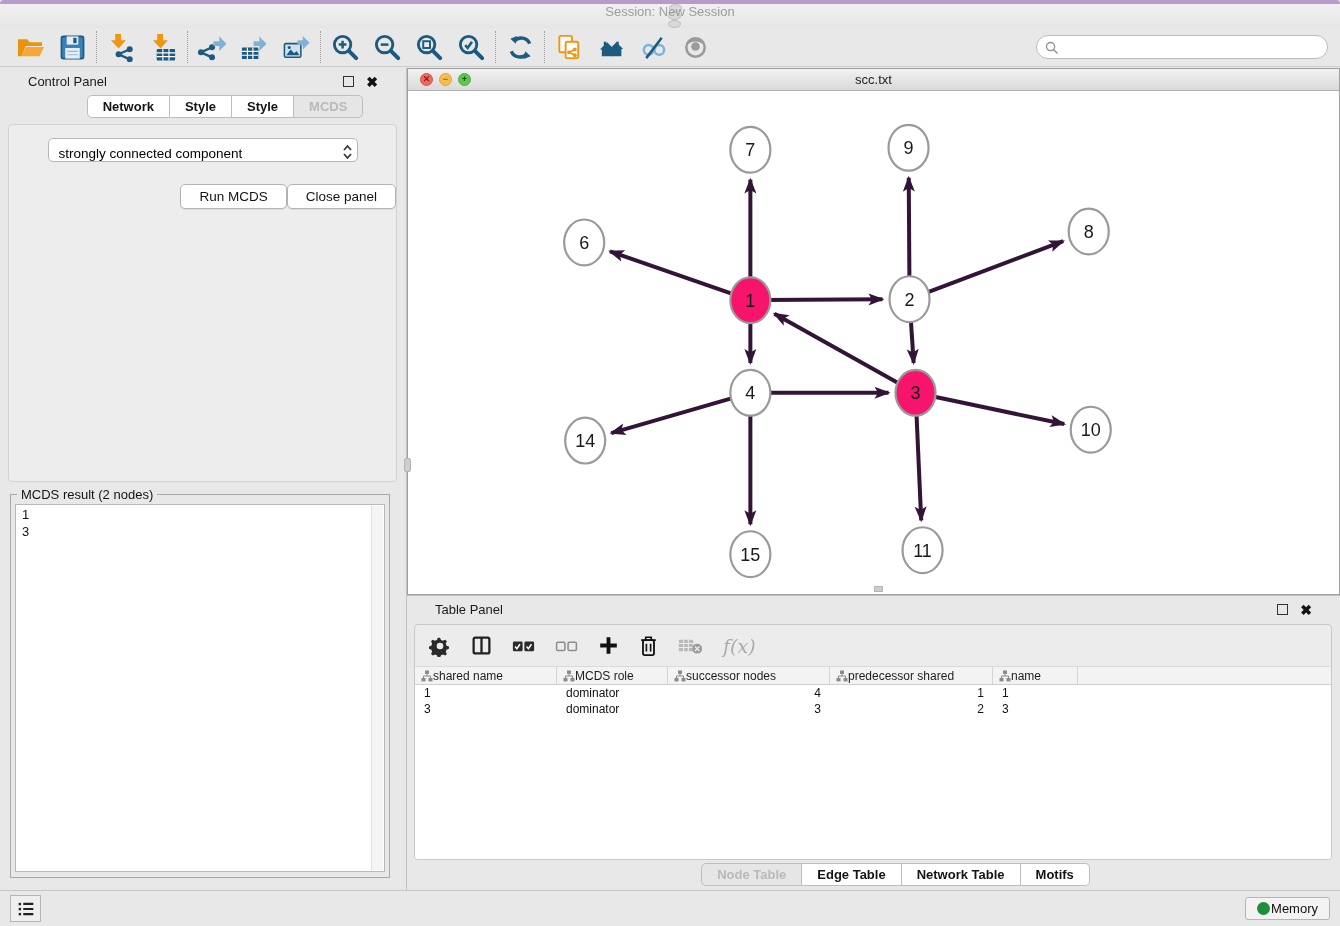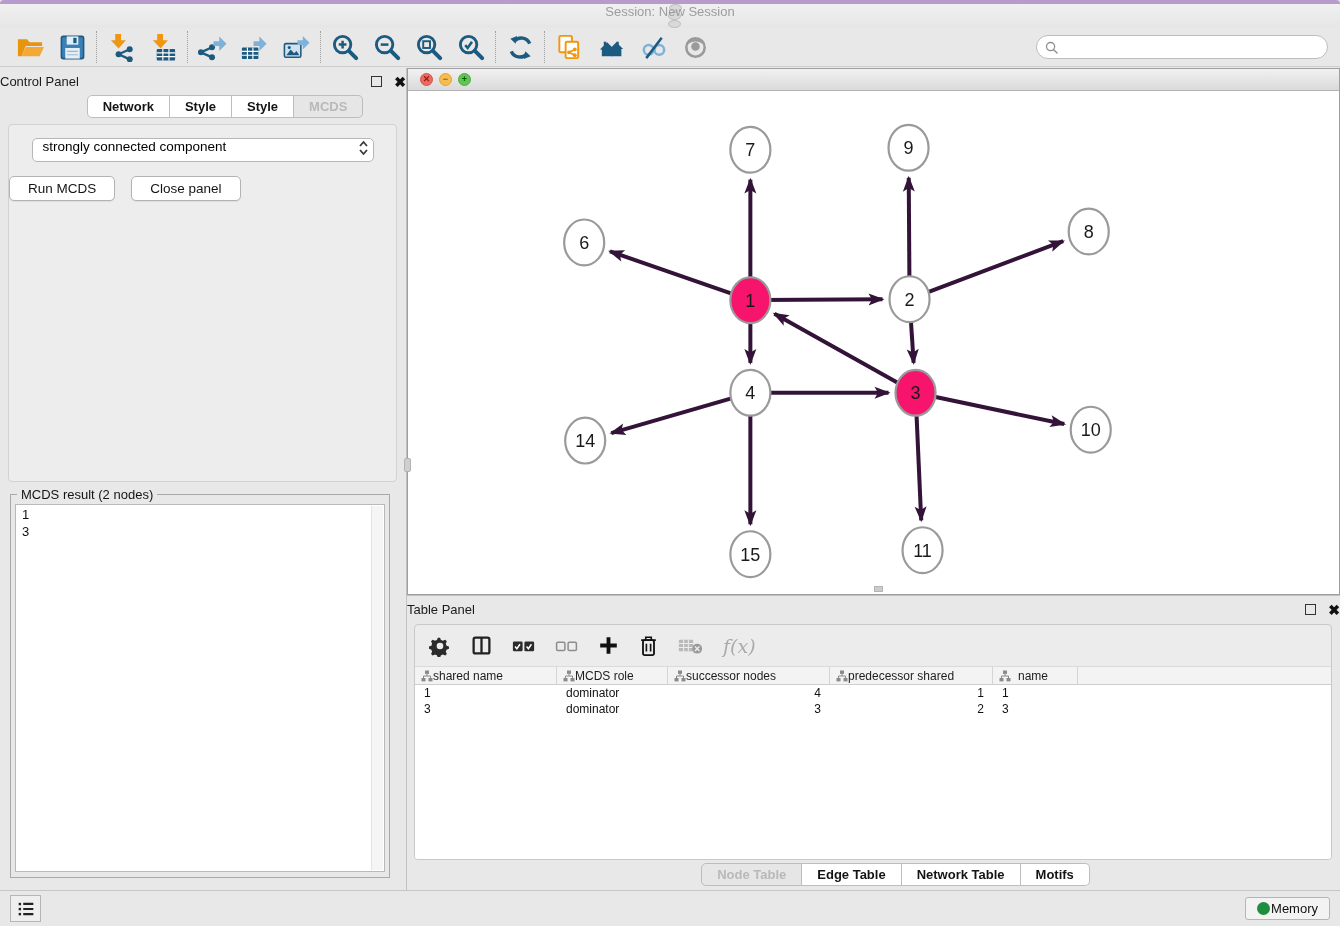--- a/index.html
+++ b/index.html
@@ -25,39 +25,39 @@
   #search-box { margin-left:auto; margin-right:6px; width:292px; height:24px; background:#fff;
                 border:1px solid #bdbdbd; border-radius:13px; display:flex; align-items:center;
                 padding:0 8px; gap:6px; }
   #search-box input { border:none; outline:none; flex:1; font-size:13px; background:transparent; }
 
   
   #main { position:absolute; top:68px; left:0; right:0; bottom:36px; display:flex; }
 
   
   #control-panel { width:407px; border-right:1px solid #c2c2c2; position:relative; background:#e8e8e8; }
-  .panel-header { height:27px; display:flex; align-items:center; padding:0 0; font-size:13px; color:#1b1b1b; }
+  .panel-header { height:27px; display:flex; align-items:center; padding:0 28px; font-size:13px; color:#1b1b1b; }
   .panel-header .spacer { flex:1; }
   .float-icon { width:11px; height:11px; border:1.6px solid #333; margin-right:12px; }
   .close-icon { font-size:14px; font-weight:bold; color:#111; line-height:1; }
   .seg-row { display:flex; justify-content:center;padding-left:44px; }
   .seg { font-size:13px; font-weight:bold; padding:3px 15px; background:#fff;
          border:1px solid #bdbdbd; border-left:none; color:#141414; cursor:default; }
   .seg:first-child { border-left:1px solid #bdbdbd; border-radius:5px 0 0 5px; }
   .seg:last-child { border-radius:0 5px 5px 0; }
   .seg.selected { background:#e6e6e6; color:#b9b9b9; }
 
   #cp-content { position:absolute; left:8px; right:9px; top:56px; height:358px;
                 background:#ededed; border:1px solid #d2d2d2; border-radius:4px; text-align:center; }
   #opt-label { margin-top:22px; font-size:13.5px; color:#141414; }
-  #opt-dropdown { margin:13px auto 0; width:342px; height:24px; background:#fff;
-                  border:1px solid #b7b7b7; border-radius:5px; display:flex; align-items:flex-start;
+  #opt-dropdown { margin:13px auto 0; width:310px; height:24px; background:#fff;
+                  border:1px solid #b7b7b7; border-radius:5px; display:flex; align-items:flex-end;
                   padding:0 4px 0 10px; font-size:13.5px; }
   #opt-dropdown .dd-value { flex:1; text-align:left; }
-  .btn-row { margin-top:14px; display:flex; justify-content:flex-start; gap:16px; }
+  .btn-row { margin-top:22px; display:flex; justify-content:flex-end; }
   .aqua-btn { background:#fff; border:1px solid #b3b3b3; border-radius:5px; padding:4px 18px;
               font-size:13.5px; color:#141414; box-shadow:0 1px 1px rgba(0,0,0,0.07); }
 
   #mcds-group { position:absolute; left:10px; right:16px; top:426px; height:384px;
                 border:1px solid #a9a9a9; background:#e8e8e8; }
   #mcds-legend { position:absolute; top:-8px; left:6px; background:#e8e8e8; padding:0 4px;
                  font-size:13px; color:#141414; }
   #mcds-text { position:absolute; left:4px; right:4px; top:9px; bottom:5px; background:#fff;
                border:1px solid #b9b9b9; font-size:13px; line-height:17px; padding:1px 6px;
                color:#111; overflow:hidden; }
@@ -330,20 +330,21 @@
     </div>
     <div class="divider-grip"></div>
   </div>
 
   <div id="right-col">
     <div id="network-window">
       <div id="nw-titlebar">
         <span class="traffic red">✕</span>
         <span class="traffic yellow">−</span>
         <span class="traffic green">+</span>
+        <div id="nw-title">scc.txt</div>
       </div>
       <div id="nw-canvas">
         <svg id="graph-svg" viewBox="0 0 930 504" preserveAspectRatio="none">
             <defs>
               <marker id="arrow" markerUnits="userSpaceOnUse" markerWidth="18" markerHeight="14" refX="15" refY="7" orient="auto">
                 <path d="M1 1L17 7L1 13L4.5 7z" fill="#331438"></path>
               </marker>
             </defs>
             <line x1="342" y1="209" x2="342" y2="88" stroke="#331438" stroke-width="4" marker-end="url(#arrow)"></line>
             <line x1="342" y1="209" x2="201.74451642201421" y2="159.99507200287243" stroke="#331438" stroke-width="4" marker-end="url(#arrow)"></line>
@@ -511,21 +512,21 @@
               <svg width="12" height="12" viewBox="0 0 12 12">
                 <g fill="#8a8a8a">
                   <rect x="4" y="0.5" width="4" height="3.4"></rect>
                   <rect x="0.5" y="8" width="4" height="3.4"></rect>
                   <rect x="7.5" y="8" width="4" height="3.4"></rect>
                 </g>
                 <path d="M6 4v2M2.5 8V6h7v2" fill="none" stroke="#8a8a8a" stroke-width="1"></path>
               </svg>
               <span class="th-label">predecessor shared</span>
             </div>
-            <div class="th" style="width: 85px; gap: 7px;">
+            <div class="th" style="width: 85px;">
               <svg width="12" height="12" viewBox="0 0 12 12">
                 <g fill="#8a8a8a">
                   <rect x="4" y="0.5" width="4" height="3.4"></rect>
                   <rect x="0.5" y="8" width="4" height="3.4"></rect>
                   <rect x="7.5" y="8" width="4" height="3.4"></rect>
                 </g>
                 <path d="M6 4v2M2.5 8V6h7v2" fill="none" stroke="#8a8a8a" stroke-width="1"></path>
               </svg>
               <span class="th-label">name</span>
             </div>

